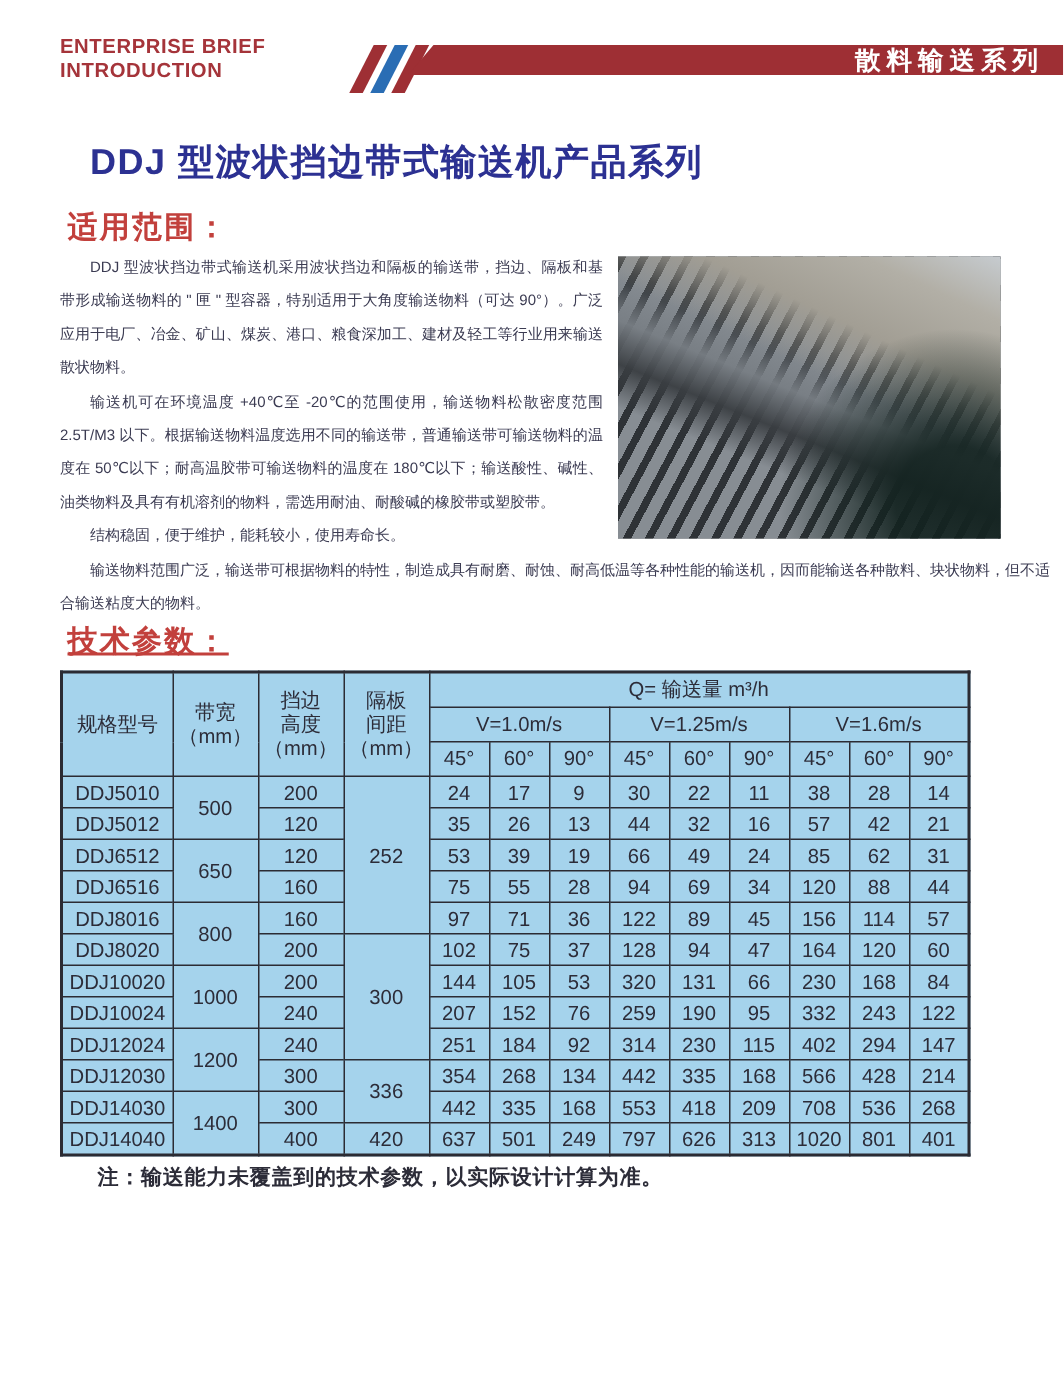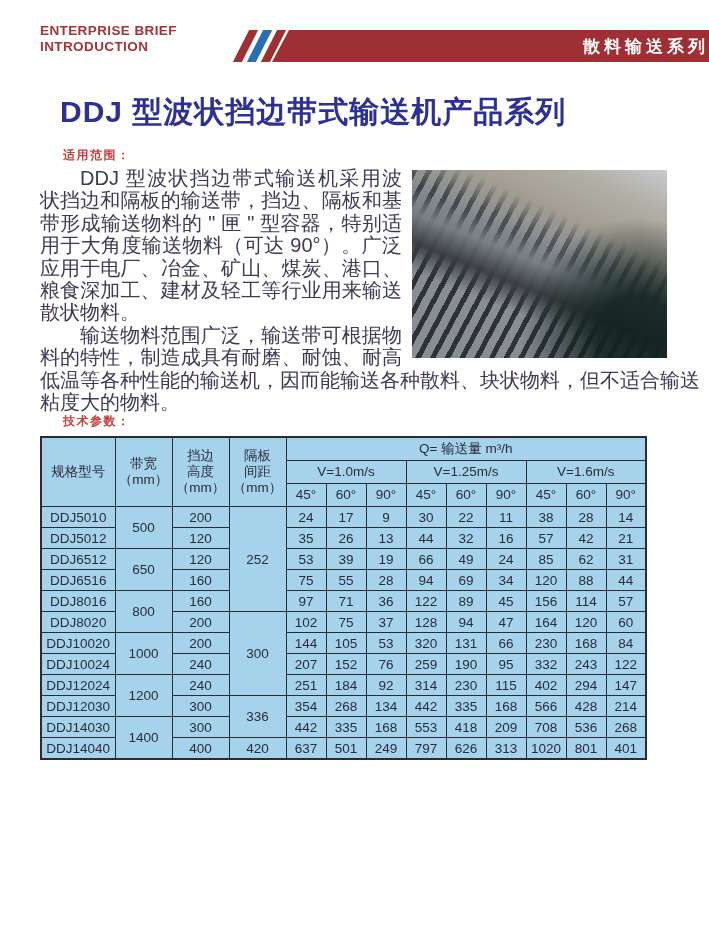--- a/index.html
+++ b/index.html
@@ -14,40 +14,40 @@
   .brand {
     position:absolute; left:40px; top:23px;
     font-size:13.5px; font-weight:bold; line-height:16px;
     color:var(--brand_red,#a5343a); letter-spacing:.4px;
   }
   .decor { position:absolute; left:241px; top:30px; height:32px; display:flex; gap:5px; }
   .slash { width:9px; height:32px; transform:skewX(-27deg); }
   .slash.red  { background:var(--bar_red,#9e2f34); }
   .slash.blue { background:var(--slash_blue,#2a6db4); }
   .series-bar {
-    position:absolute; left:272px; right:0; top:30px; height:32px;
+    position:absolute; left:272px; right:0; top:30px; height:20px;
     background:var(--bar_red,#9e2f34);
     clip-path:polygon(17px 0,100% 0,100% 100%,0 100%);
-    display:flex; align-items:center; justify-content:flex-end; 
+    display:flex; align-items:center; justify-content:flex-end; padding-right:13px;
   }
   .series-bar span { color:#fff; font-size:17px; font-weight:bold; letter-spacing:4px; }
   
   h1.title {
-    margin:26px 0 0 60px; font-size:30px; font-weight:bold;
+    margin:26px 0 0 60px; font-size:24px; font-weight:bold;
     color:var(--title_blue,#2c3192); letter-spacing:1px;
   }
   
   .content { margin:14px 9px 0 40px; color:var(--body_text,#3b3b52); }
   h2.sec {
-    font-size:12px; font-weight:600; color:var(--heading_red,#c2403c);
-    letter-spacing:1.5px; margin:0 0 3px 23px;
-  }
-  p.body { font-size:20px; line-height:22.4px; text-indent:2em; text-align:justify; }
+    font-size:20px; font-weight:600; color:var(--heading_red,#c2403c);
+    letter-spacing:1.5px; margin:0 0 3px 5px;
+  }
+  p.body { font-size:10px; line-height:22.4px; text-indent:2em; text-align:justify; }
   .mt14 { margin-top:14px; }
-  .mt12 { margin-top:12px; }
+  .mt12 { margin-top:12px;text-decoration:underline; }
   
   .photo {
     float:right; width:255px; height:188px; margin:3px 33px 6px 10px;
     background:
       radial-gradient(circle at 88% 88%, rgba(18,34,31,.9) 0 14%, rgba(18,34,31,0) 42%),
       linear-gradient(205deg, #c6cbcf 0%, #b2afa6 14%, #a29e94 30%, rgba(162,158,148,0) 44%),
       linear-gradient(22deg, rgba(60,64,68,0) 30%, rgba(58,62,66,.95) 40%, rgba(120,126,132,.95) 50%, rgba(60,64,68,0) 62%),
       repeating-linear-gradient(118deg, #2e3236 0 5px, #878d93 5px 13px),
       linear-gradient(180deg, #9aa0a6, #4b4f54);
   }
@@ -91,23 +91,25 @@
   </div>
 
   <h1 class="title">DDJ 型波状挡边带式输送机产品系列</h1>
 
   <div class="content">
 
     <section>
       <h2 class="sec">适用范围：</h2>
       <div class="photo"></div>
       <p class="body">DDJ 型波状挡边带式输送机采用波状挡边和隔板的输送带，挡边、隔板和基带形成输送物料的 " 匣 " 型容器，特别适用于大角度输送物料（可达 90°）。广泛应用于电厂、冶金、矿山、煤炭、港口、粮食深加工、建材及轻工等行业用来输送散状物料。</p>
+      <p class="body">输送机可在环境温度 +40℃至 -20℃的范围使用，输送物料松散密度范围 2.5T/M3 以下。根据输送物料温度选用不同的输送带，普通输送带可输送物料的温度在 50℃以下；耐高温胶带可输送物料的温度在 180℃以下；输送酸性、碱性、油类物料及具有有机溶剂的物料，需选用耐油、耐酸碱的橡胶带或塑胶带。</p>
     </section>
 
     <section>
+      <p class="body">结构稳固，便于维护，能耗较小，使用寿命长。</p>
       <p class="body">输送物料范围广泛，输送带可根据物料的特性，制造成具有耐磨、耐蚀、耐高低温等各种性能的输送机，因而能输送各种散料、块状物料，但不适合输送粘度大的物料。</p>
     </section>
 
     <section>
       <h2 class="sec mt12">技术参数：</h2>
 
       <table class="spec">
         <colgroup>
           <col style="width:74px">
             <col style="width:57px">
@@ -316,16 +318,17 @@
             <td>797</td>
             <td>626</td>
             <td>313</td>
             <td>1020</td>
             <td>801</td>
             <td>401</td>
           </tr>
         </tbody>
       </table>
 
+      <p class="note">注：输送能力未覆盖到的技术参数，以实际设计计算为准。</p>
     </section>
 
   </div>
 </div>
 
 </body></html>

